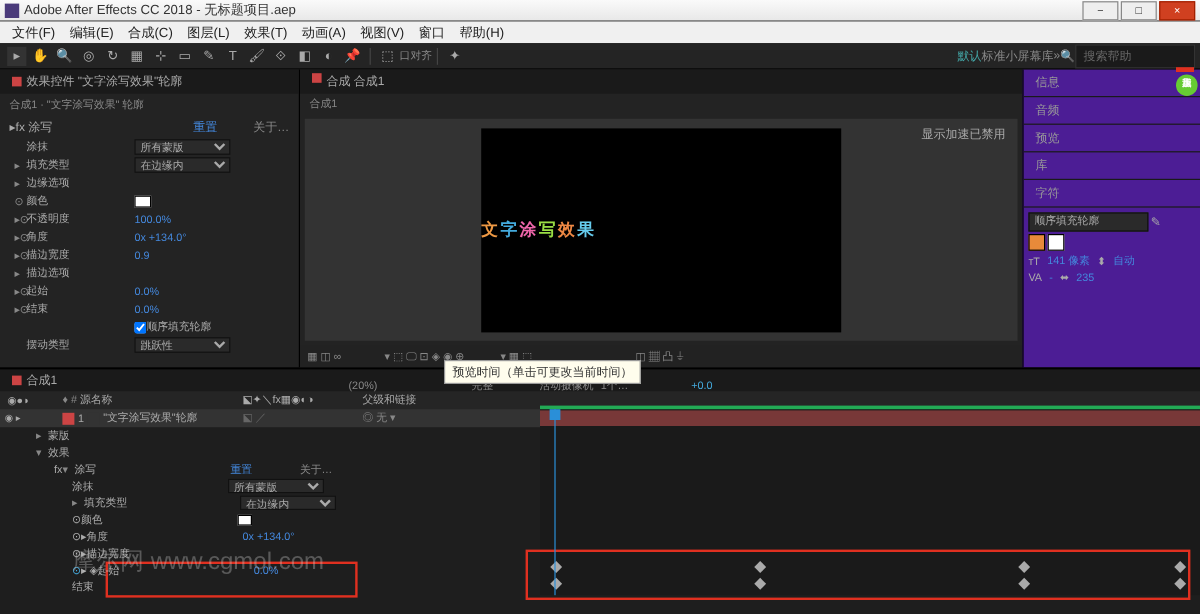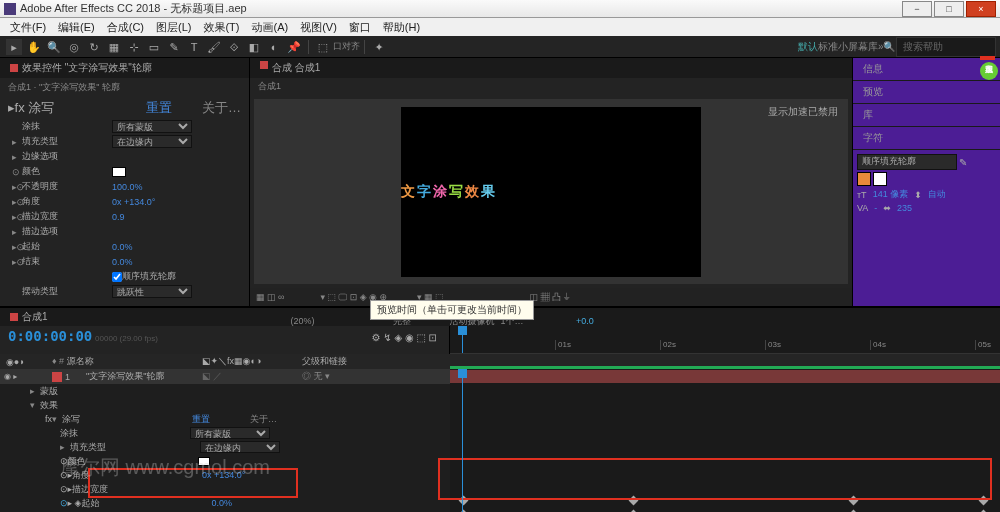--- a/index.html
+++ b/index.html
@@ -18,21 +18,21 @@
 .toolbar .sep { width:1px; height:14px; background:#444; margin:0 4px; }
 .toolbar .right { margin-left:auto; display:flex; align-items:center; }
 .toolbar .ws { color:#888; font-size:10px; }
 .toolbar .ws.active { color:#4aa; }
 .searchbar { background:#1a1a1a; border:1px solid #333; padding:2px 6px; width:100px; color:#666; font-size:10px; }
 .main { display:flex; height:248px; }
 .left-panel { width:250px; background:#232323; border-right:1px solid #000; }
 .panel-tab { background:#1a1a1a; padding:3px 6px; font-size:10px; display:flex; align-items:center; }
 .panel-tab .dot { width:8px; height:8px; background:#c44; margin:0 4px; }
 .breadcrumb { padding:3px 8px; font-size:9px; color:#888; }
-.fx-head { display:flex; padding:2px 8px; font-size:13px; }
+.fx-head { display:flex; padding:2px 8px; font-size:10px; }
 .fx-head span:nth-child(2) { margin-left:auto; color:#48d; }
 .fx-head span:nth-child(3) { margin-left:30px; color:#888; }
 .prop-row { display:flex; align-items:center; padding:1px 4px 1px 12px; font-size:9px; height:15px; }
 .prop-row .tri { color:#888; width:10px; }
 .prop-row .name { width:90px; color:#aaa; }
 .prop-row .val { color:#e88a3a; }
 .prop-row .val.blue { color:#48d; }
 .prop-row select { background:#2a2a2a; border:1px solid #111; color:#aaa; font-size:9px; width:80px; height:13px; }
 .prop-row .swatch { width:14px; height:10px; background:#fff; border:1px solid #000; display:inline-block; }
 .prop-row input[type=checkbox] { width:10px; height:10px; }
@@ -257,20 +257,21 @@
       <span class="icon">▾ ▦ ⬚</span>
       <span class="drop">活动摄像机</span>
       <span class="drop">1个…</span>
       <span class="icon">◫ ▦ 凸 ⏚</span>
       <span class="drop" style="color:#4ad">+0.0</span>
     </div>
   </div>
 
   <div class="right-panel">
     <div class="r-item">信息</div>
+    <div class="r-item">音频</div>
     <div class="r-item">预览</div>
     <div class="r-item">库</div>
     <div class="r-item">字符</div>
     <div class="char-panel">
       <div style="display:flex;gap:2px;align-items:center">
         <div class="font-sel">顺序填充轮廓</div>
         <span>✎</span>
       </div>
       <div class="swatches">
         <div style="background:#e88a3a"></div>
@@ -290,39 +291,20 @@
         </div>
     </div>
   </div>
 </div>
 
 <div class="timeline">
   <div class="tl-header">
       <span class="dot"></span>
       <span>合成1</span>
     </div>
-  <div class="tl-top">
-    <div class="tl-left">
-      <div class="tl-time">
-        <span class="timecode">0:00:00:00</span>
-        <span style="color:#555;font-size:8px">00000 (29.00 fps)</span>
-        <span style="float:right;padding:4px">⚙ ↯ ◈ ◉ ⬚ ⊡</span>
-      </div>
-    </div>
-    <div class="tl-right">
-      <div class="ruler">
-        <div class="playhead" style="left:12px"></div>
-        <div class="tick" style="left:105px">01s</div>
-        <div class="tick" style="left:210px">02s</div>
-        <div class="tick" style="left:315px">03s</div>
-        <div class="tick" style="left:420px">04s</div>
-        <div class="tick" style="left:525px">05s</div>
-      </div>
-    </div>
-  </div>
   <div class="tl-cols">
     <span class="c1">◉●◗</span>
     <span class="c2"><span style="color:#888">♦ #</span> <span>源名称</span></span>
     <span class="c3">⬕✦＼fx▦◉◐◑</span>
     <span class="c4">父级和链接</span>
   </div>
   <div class="tl-body">
     <div class="tl-body-left">
       <div class="layer-row hdr">
         <div class="toggles">◉ ▸</div>

